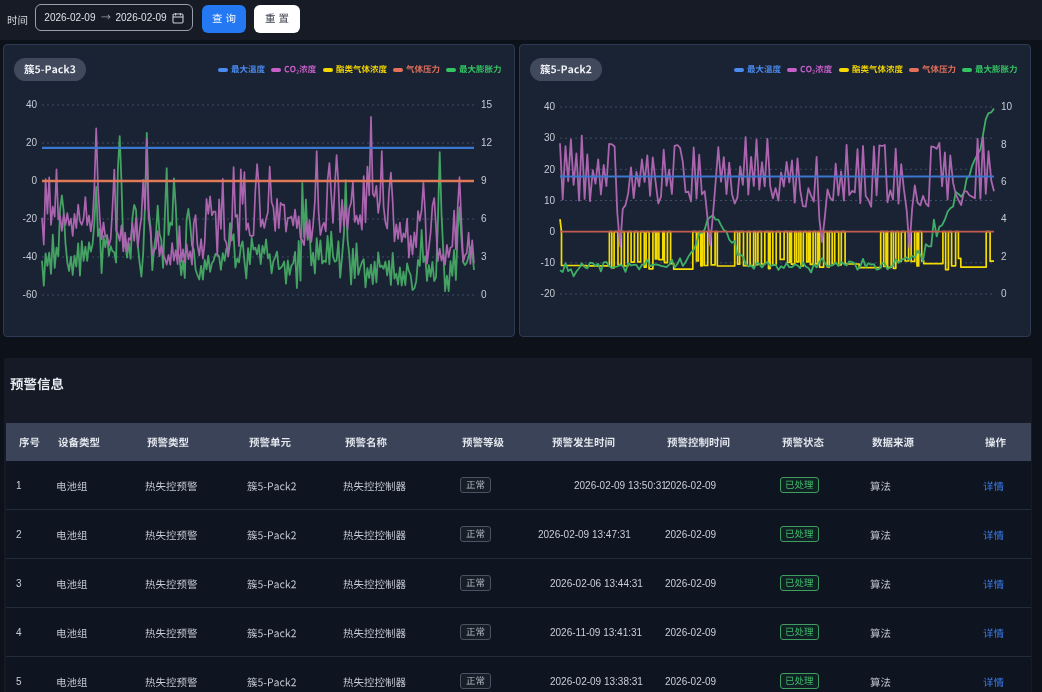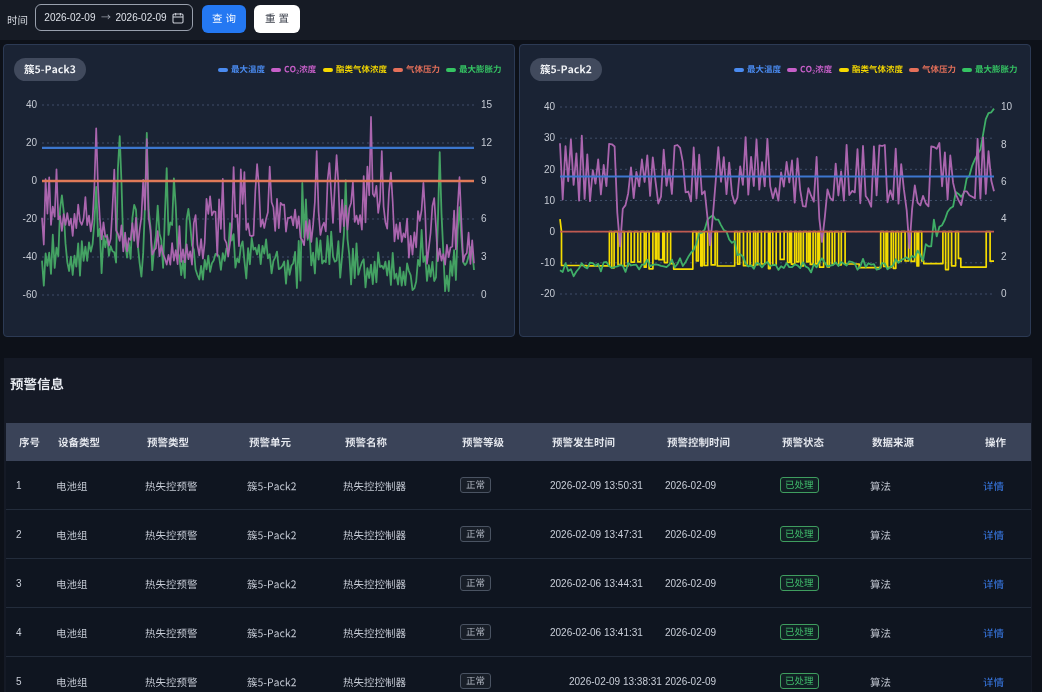--- a/index.html
+++ b/index.html
@@ -316,21 +316,21 @@
 <div class="tc" style="left:337px">
       <svg class="vt" width="63.0" height="13.7" viewBox="0 -970 6000 1300" style="fill:#c9ced8;">
         <use href="#t14"></use>
       </svg>
     </div>
 <div class="tagn" style="left:454px">
       <svg class="vt" width="19.0" height="12.3" viewBox="0 -970 2000 1300" style="fill:#b9bfca;">
         <use href="#t15"></use>
       </svg>
     </div>
-<div class="tc" style="left:544px">2026-02-09 13:50:31</div>
+<div class="tc" style="left:568px">2026-02-09 13:50:31</div>
 <div class="tc" style="left:659px">2026-02-09</div>
 <div class="tagg" style="left:774px">
       <svg class="vt" width="28.5" height="12.3" viewBox="0 -970 3000 1300" style="fill:#42c06e;">
         <use href="#t16"></use>
       </svg>
     </div>
 <div class="tc" style="left:864px">
       <svg class="vt" width="21.0" height="13.7" viewBox="0 -970 2000 1300" style="fill:#c9ced8;">
         <use href="#t17"></use>
       </svg>
@@ -361,21 +361,21 @@
 <div class="tc" style="left:337px">
       <svg class="vt" width="63.0" height="13.7" viewBox="0 -970 6000 1300" style="fill:#c9ced8;">
         <use href="#t14"></use>
       </svg>
     </div>
 <div class="tagn" style="left:454px">
       <svg class="vt" width="19.0" height="12.3" viewBox="0 -970 2000 1300" style="fill:#b9bfca;">
         <use href="#t15"></use>
       </svg>
     </div>
-<div class="tc" style="left:544px">2026-02-09 13:47:31</div>
+<div class="tc" style="left:532px">2026-02-09 13:47:31</div>
 <div class="tc" style="left:659px">2026-02-09</div>
 <div class="tagg" style="left:774px">
       <svg class="vt" width="28.5" height="12.3" viewBox="0 -970 3000 1300" style="fill:#42c06e;">
         <use href="#t16"></use>
       </svg>
     </div>
 <div class="tc" style="left:864px">
       <svg class="vt" width="21.0" height="13.7" viewBox="0 -970 2000 1300" style="fill:#c9ced8;">
         <use href="#t17"></use>
       </svg>
@@ -451,21 +451,21 @@
 <div class="tc" style="left:337px">
       <svg class="vt" width="63.0" height="13.7" viewBox="0 -970 6000 1300" style="fill:#c9ced8;">
         <use href="#t14"></use>
       </svg>
     </div>
 <div class="tagn" style="left:454px">
       <svg class="vt" width="19.0" height="12.3" viewBox="0 -970 2000 1300" style="fill:#b9bfca;">
         <use href="#t15"></use>
       </svg>
     </div>
-<div class="tc" style="left:544px">2026-02-06 13:41:31</div>
+<div class="tc" style="left:544px">2026-11-09 13:41:31</div>
 <div class="tc" style="left:659px">2026-02-09</div>
 <div class="tagg" style="left:774px">
       <svg class="vt" width="28.5" height="12.3" viewBox="0 -970 3000 1300" style="fill:#42c06e;">
         <use href="#t16"></use>
       </svg>
     </div>
 <div class="tc" style="left:864px">
       <svg class="vt" width="21.0" height="13.7" viewBox="0 -970 2000 1300" style="fill:#c9ced8;">
         <use href="#t17"></use>
       </svg>
@@ -496,21 +496,21 @@
 <div class="tc" style="left:337px">
       <svg class="vt" width="63.0" height="13.7" viewBox="0 -970 6000 1300" style="fill:#c9ced8;">
         <use href="#t14"></use>
       </svg>
     </div>
 <div class="tagn" style="left:454px">
       <svg class="vt" width="19.0" height="12.3" viewBox="0 -970 2000 1300" style="fill:#b9bfca;">
         <use href="#t15"></use>
       </svg>
     </div>
-<div class="tc" style="left:563px">2026-02-09 13:38:31</div>
+<div class="tc" style="left:544px">2026-02-09 13:38:31</div>
 <div class="tc" style="left:659px">2026-02-09</div>
 <div class="tagg" style="left:774px">
       <svg class="vt" width="28.5" height="12.3" viewBox="0 -970 3000 1300" style="fill:#42c06e;">
         <use href="#t16"></use>
       </svg>
     </div>
 <div class="tc" style="left:864px">
       <svg class="vt" width="21.0" height="13.7" viewBox="0 -970 2000 1300" style="fill:#c9ced8;">
         <use href="#t17"></use>
       </svg>

